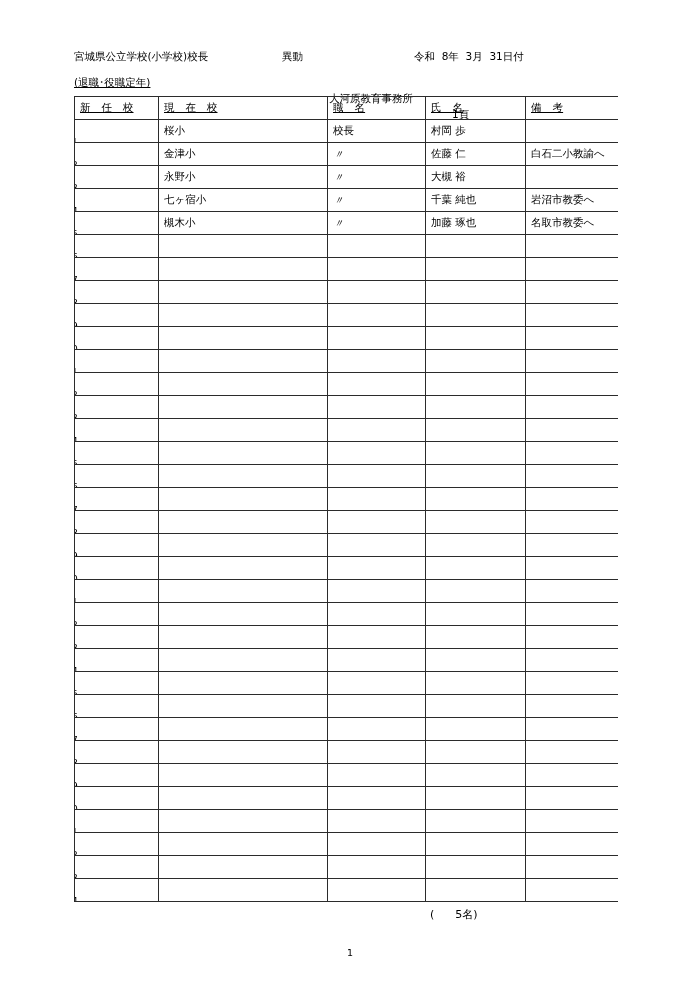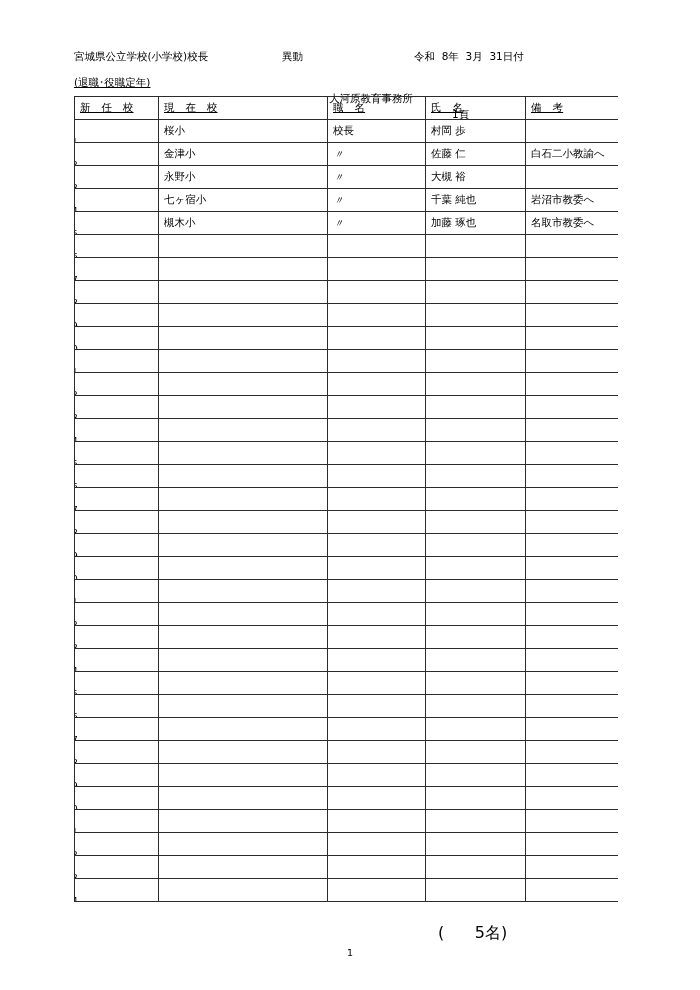--- a/index.html
+++ b/index.html
@@ -136,28 +136,27 @@
 
   .ditto {
     font-style: italic;
     font-family: "Liberation Serif", serif;
     font-size: 11px;
   }
 
   
   .count-line {
     position: absolute;
-    left: 88px;
+    left: 80px;
     top: 907px;
     width: 566px;
     height: 16px;
-    font-size: 16px;
+    font-size: 11px;
     line-height: 16px;
     white-space: pre;
-    margin-top: 18px;
   }
   .count-inner {
     position: absolute;
     left: 350px;
     top: 0;
   }
   .page-number {
     position: absolute;
     left: 0;
     top: 946px;

